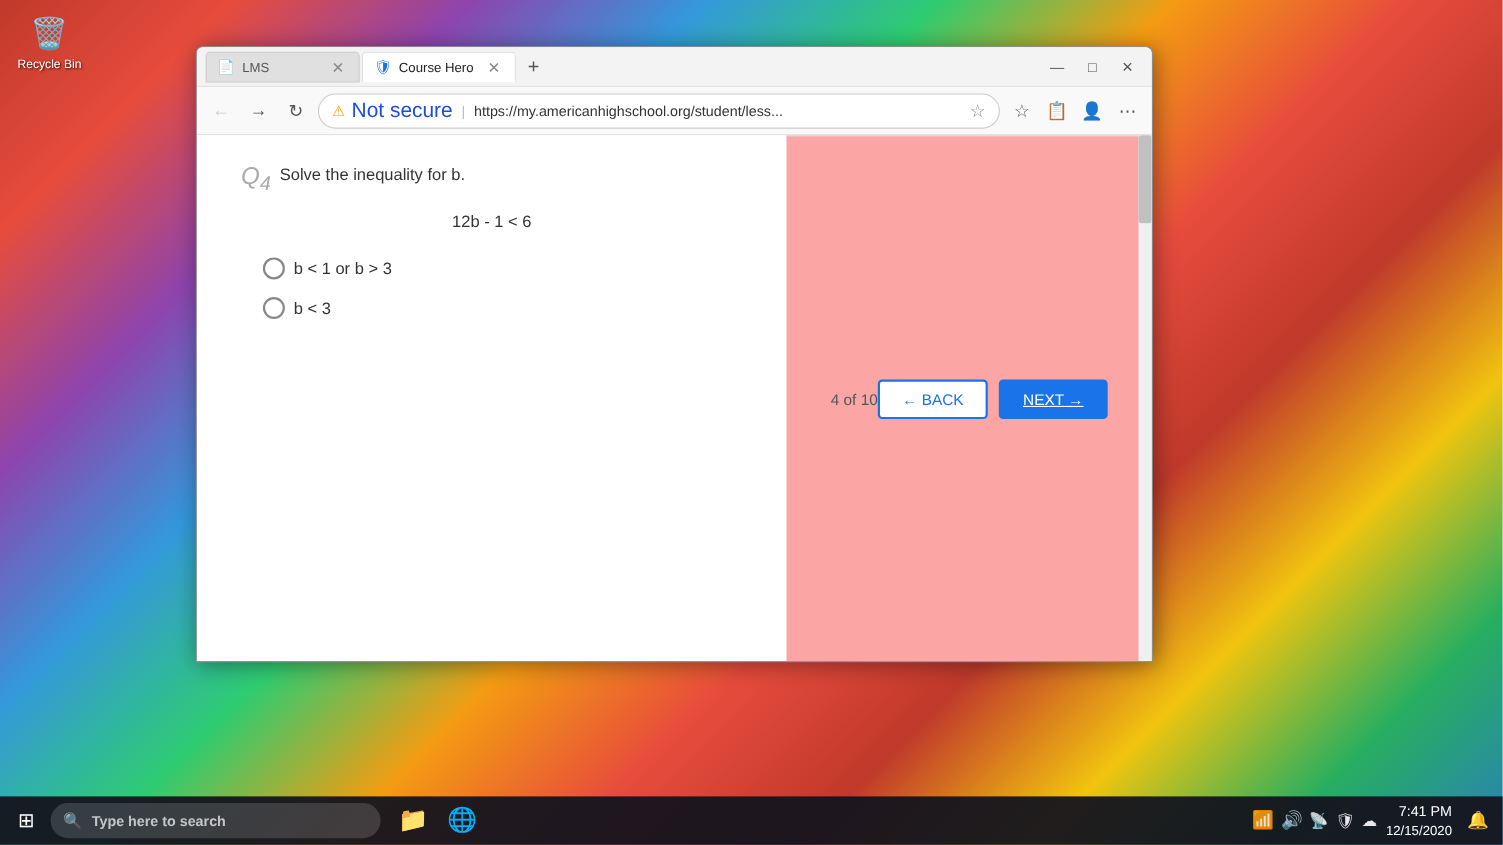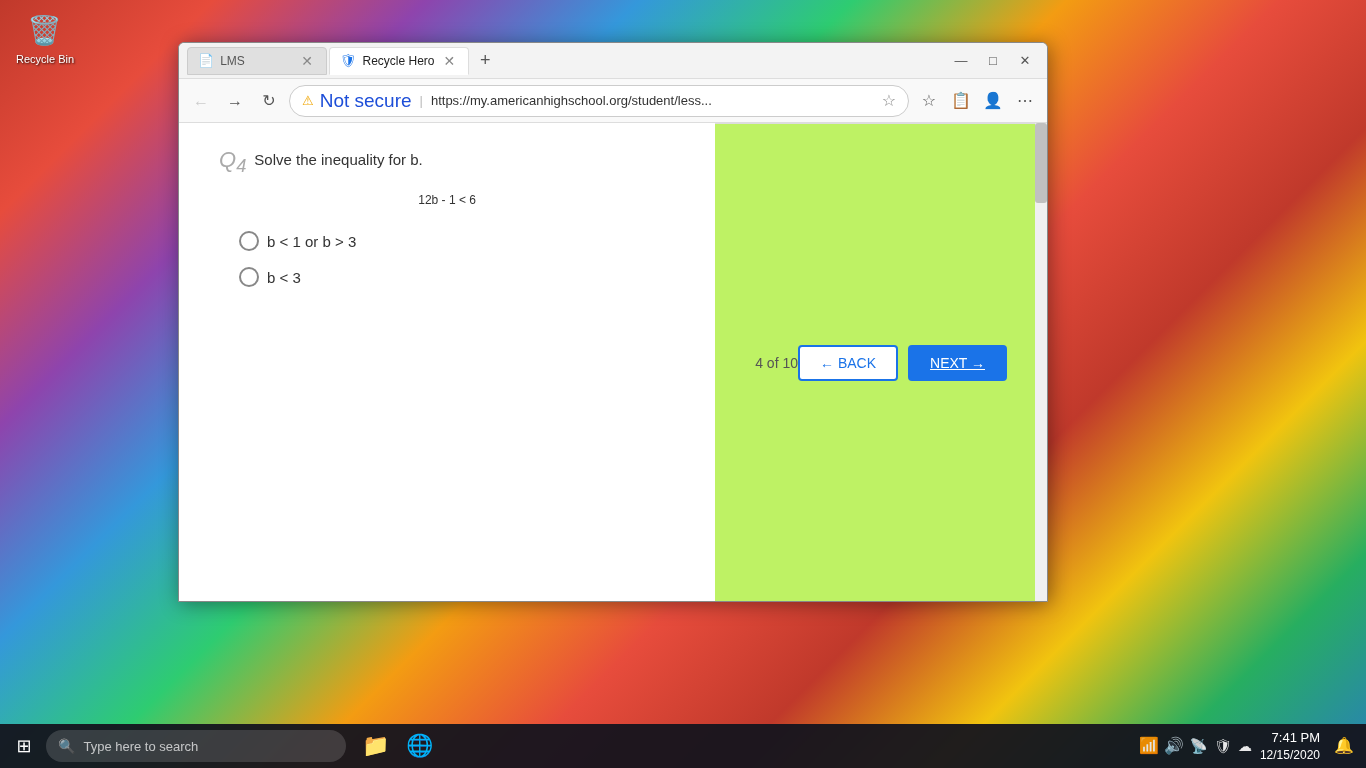--- a/index.html
+++ b/index.html
@@ -242,21 +242,21 @@
       font-weight: 300;
     }
     .question-text {
       font-size: 15px;
       color: #333;
       padding-top: 4px;
     }
 
     .equation {
       text-align: center;
-      font-size: 12px;
+      font-size: 15px;
       color: #333;
       margin-bottom: 24px;
     }
 
     .options-list {
       list-style: none;
       display: flex;
       flex-direction: column;
       gap: 16px;
       margin-left: 20px;
@@ -280,21 +280,21 @@
       font-size: 15px;
       color: #333;
     }
 
     .quiz-footer {
       border-top: 1px solid #ddd;
       padding: 14px 40px;
       display: flex;
       align-items: center;
       justify-content: space-between;
-      background: #bef264;
+      background: #fca5a5;
     }
     .progress-text {
       font-size: 14px;
       color: #555;
     }
     .footer-buttons {
       display: flex;
       gap: 10px;
     }
     .btn-back {
@@ -359,20 +359,21 @@
       flex: 0 0 300px;
       cursor: text;
     }
     .taskbar-search-icon {
       color: rgba(255,255,255,0.7);
       font-size: 14px;
     }
     .taskbar-search-text {
       color: rgba(255,255,255,0.7);
       font-size: 13px;
+      font-weight: bold;
     }
     .taskbar-apps {
       display: flex;
       gap: 4px;
       margin-left: 6px;
     }
     .taskbar-app {
       width: 40px;
       height: 40px;
       display: flex;
@@ -435,21 +436,21 @@
       <div class="tab-bar">
 
         <div class="tab inactive">
           <span style="font-size:13px;">📄</span>
           <span>LMS</span>
           <span class="tab-close">✕</span>
         </div>
 
         <div class="tab active">
           <span style="font-size:13px;color:#1a73e8;">🛡</span>
-          <span>Recycle Hero</span>
+          <span>Course Hero</span>
           <span class="tab-close">✕</span>
         </div>
 
         <div class="tab-add">+</div>
       </div>
 
       <div class="window-controls">
         <div class="wc-btn">—</div>
         <div class="wc-btn">□</div>
         <div class="wc-btn wc-close">✕</div>

